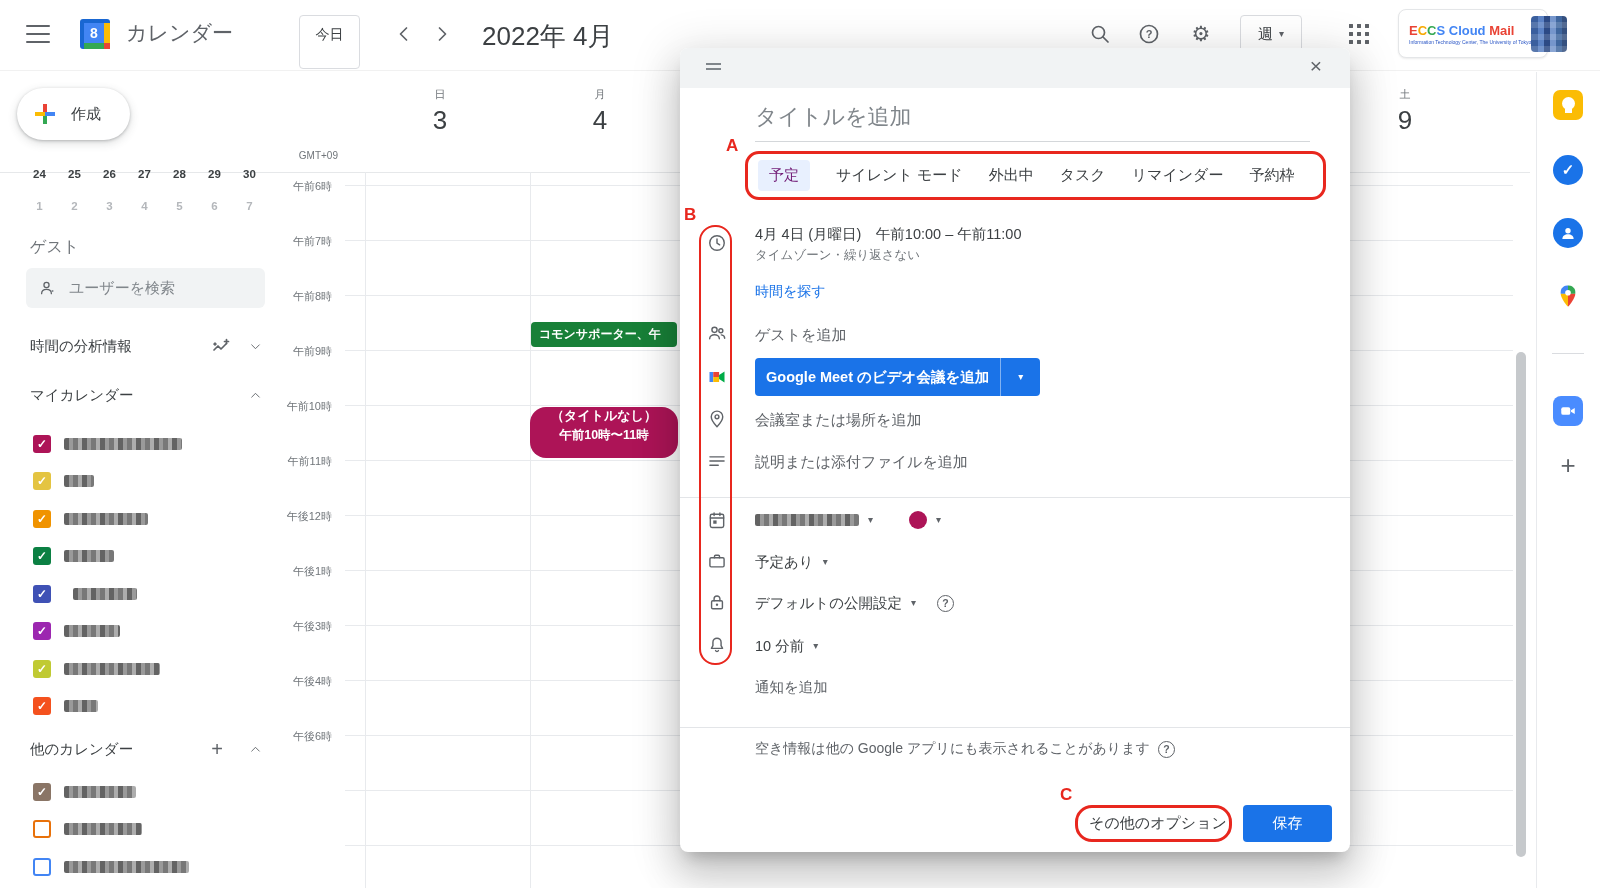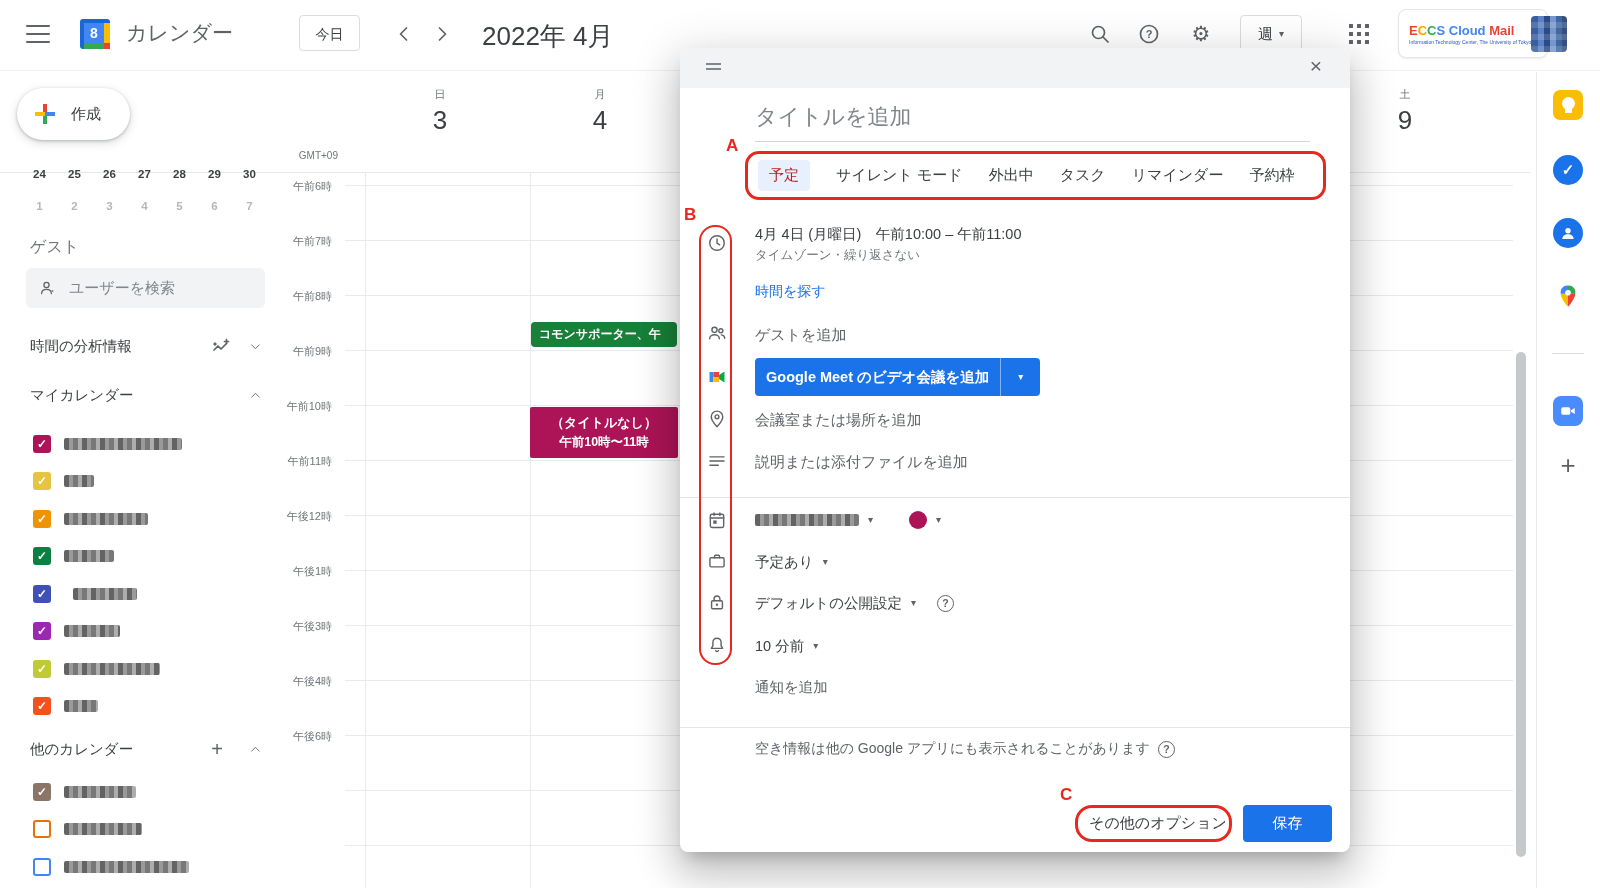--- a/index.html
+++ b/index.html
@@ -14,21 +14,21 @@
   .redact { display:inline-block; height:12px; border-radius:2px;
     background:repeating-linear-gradient(90deg,#565656 0 5px,#929292 5px 9px,#6d6d6d 9px 14px,#a7a7a7 14px 18px);
     filter:blur(.7px); opacity:.92; }
 
   
   #topbar { position:absolute; left:0; top:0; width:1600px; height:71px; background:#fff; z-index:5; border-bottom:1px solid #f1f1f1; }
   #hamburger { left:26px; top:25px; width:24px; height:18px; cursor:pointer; }
   #hamburger span { display:block; height:2.4px; background:#5f6368; margin-bottom:5.4px; border-radius:1px; }
   #cal-logo { left:76px; top:15px; }
   #app-title { left:126px; top:19px; font-size:21px; color:#5f6368; }
-  #today-btn { left:299px; top:15px; width:61px; height:36px; border:1px solid #dadce0; border-radius:4px;
+  #today-btn { left:299px; top:15px; width:61px; height:54px; border:1px solid #dadce0; border-radius:4px;
     background:#fff; font-size:14px; color:#3c4043; line-height:36px; text-align:center; cursor:pointer; }
   .navchev { top:22px; width:24px; height:24px; cursor:pointer; }
   #date-title { left:482px; top:19px; font-size:26px; color:#3c4043; }
   .hdr-icon { top:22px; width:24px; height:24px; cursor:pointer; color:#5f6368; text-align:center; }
   #gear-icon { font-size:21px; line-height:24px; }
   #view-select { left:1240px; top:15px; width:62px; height:38px; border:1px solid #dadce0; border-radius:4px;
     display:flex; align-items:center; justify-content:center; gap:6px; font-size:15px; cursor:pointer; background:#fff; }
   #apps-grid { left:1348px; top:23px; width:22px; height:22px;
     background:radial-gradient(#5f6368 2.1px, transparent 2.5px); background-size:8px 8px; background-position:-1px -1px; cursor:pointer; }
   #account-card { left:1398px; top:9px; width:150px; height:49px; background:#fff; border:1px solid #e4e6e8;
@@ -89,21 +89,21 @@
     background:repeating-linear-gradient(to bottom,#e8eaed 0 1px,transparent 1px 55px); }
   .vline { top:172px; width:1px; height:716px; background:#e8eaed; }
   #hour-labels { left:0; top:185px; width:338px; list-style:none; }
   #hour-labels li { height:55px; position:relative; }
   #hour-labels span { position:absolute; top:-6px; right:6px; font-size:11px; color:#70757a; }
   .dayhead { width:80px; top:87px; text-align:center; cursor:pointer; }
   .dayhead .dow { font-size:11px; color:#70757a; }
   .dayhead .num { font-size:26px; color:#3c4043; margin-top:3px; font-weight:400; }
   .event { border-radius:5px; color:#fff; font-weight:bold; overflow:hidden; cursor:pointer; z-index:2; }
   #event-green { left:531px; top:322px; width:146px; height:25px; font-size:12px; line-height:25px; padding:0 8px; white-space:nowrap; border-radius:4px; }
-  #event-magenta { left:530px; top:407px; width:148px; height:51px; font-size:13px; text-align:center; padding-top:7px; border-radius:2px; }
+  #event-magenta { left:530px; top:407px; width:148px; height:51px; font-size:13px; text-align:center; border-radius:16px; }
   #event-magenta .l2 { font-size:12.5px; margin-top:2px; }
   #main-scrollbar { left:1516px; top:352px; width:10px; height:505px; background:#c6c9cc; border-radius:5px; z-index:3; cursor:pointer; }
 
   
   #panel-divider { left:1536px; top:72px; width:1px; height:816px; background:#e8eaed; z-index:4; }
   .sp-btn { left:1553px; width:30px; height:30px; z-index:4; cursor:pointer; display:flex; align-items:center; justify-content:center; }
   #sp-keep { top:90px; background:#fbbc04; border-radius:7px; position:absolute; }
   #sp-keep .bulb { width:13px; height:13px; background:#fff; border-radius:50%; position:relative; top:-2px; }
   #sp-keep .bulb:after { content:""; position:absolute; left:3px; top:12px; width:7px; height:4px; background:#fff; }
   #sp-tasks { top:155px; background:#1a73e8; border-radius:50%; color:#fff; font-size:15px; font-weight:bold; }
@@ -118,21 +118,21 @@
     box-shadow:0 24px 38px 3px rgba(0,0,0,.14), 0 9px 46px 8px rgba(0,0,0,.12), 0 11px 15px -7px rgba(0,0,0,.2); }
   #dlg-header { position:absolute; left:0; top:0; width:100%; height:40px; background:#f1f3f4; border-radius:8px 8px 0 0; cursor:move; }
   #dlg-handle { position:absolute; left:26px; top:15px; width:15px; }
   #dlg-handle span { display:block; height:2px; background:#80868b; margin-bottom:3px; }
   #dlg-close { position:absolute; right:18px; top:2px; width:32px; height:32px; font-size:21px; color:#5f6368;
     text-align:center; line-height:32px; cursor:pointer; }
   #dlg-title { position:absolute; left:75px; top:54px; width:555px; font-size:22px; color:#80868b;
     border:none; border-bottom:1px solid #d4d7da; padding-bottom:9px; cursor:text; }
   #dlg-tabs { position:absolute; left:78px; top:112px; display:flex; gap:26px; align-items:center; list-style:none; }
   #dlg-tabs li { font-size:15px; color:#3c4043; padding:6px 0; cursor:pointer; white-space:nowrap; }
-  #dlg-tabs li.selected { background:#e8f0fe; color:#b91c1c; border-radius:4px; padding:6px 11px; }
+  #dlg-tabs li.selected { background:#e8f0fe; color:#701a75; border-radius:4px; padding:6px 11px; }
   .rail-ico { position:absolute; left:27px; width:20px; height:20px; }
   .dlg-row-text { position:absolute; left:75px; font-size:15px; color:#5f6368; cursor:pointer; }
   #dlg-datetime { position:absolute; left:75px; top:177px; font-size:14.5px; color:#3c4043; cursor:pointer; }
   #dlg-datetime-sub { position:absolute; left:75px; top:199px; font-size:12.5px; color:#70757a; }
   #dlg-findtime { position:absolute; left:75px; top:235px; font-size:14px; color:#1a73e8; cursor:pointer; }
   #meet-btn { position:absolute; left:75px; top:310px; height:38px; display:flex; border-radius:4px; overflow:hidden; cursor:pointer; }
   #meet-btn .main { padding:0 11px; font-size:14.5px; font-weight:bold; color:#fff; line-height:38px; }
   #meet-btn .arrow { width:40px; border-left:1px solid rgba(255,255,255,.45); display:flex; align-items:center; justify-content:center; }
   #meet-btn .arrow .caret { color:#fff; }
   .dlg-divider { position:absolute; left:0; width:100%; height:1px; background:#e3e5e8; }

